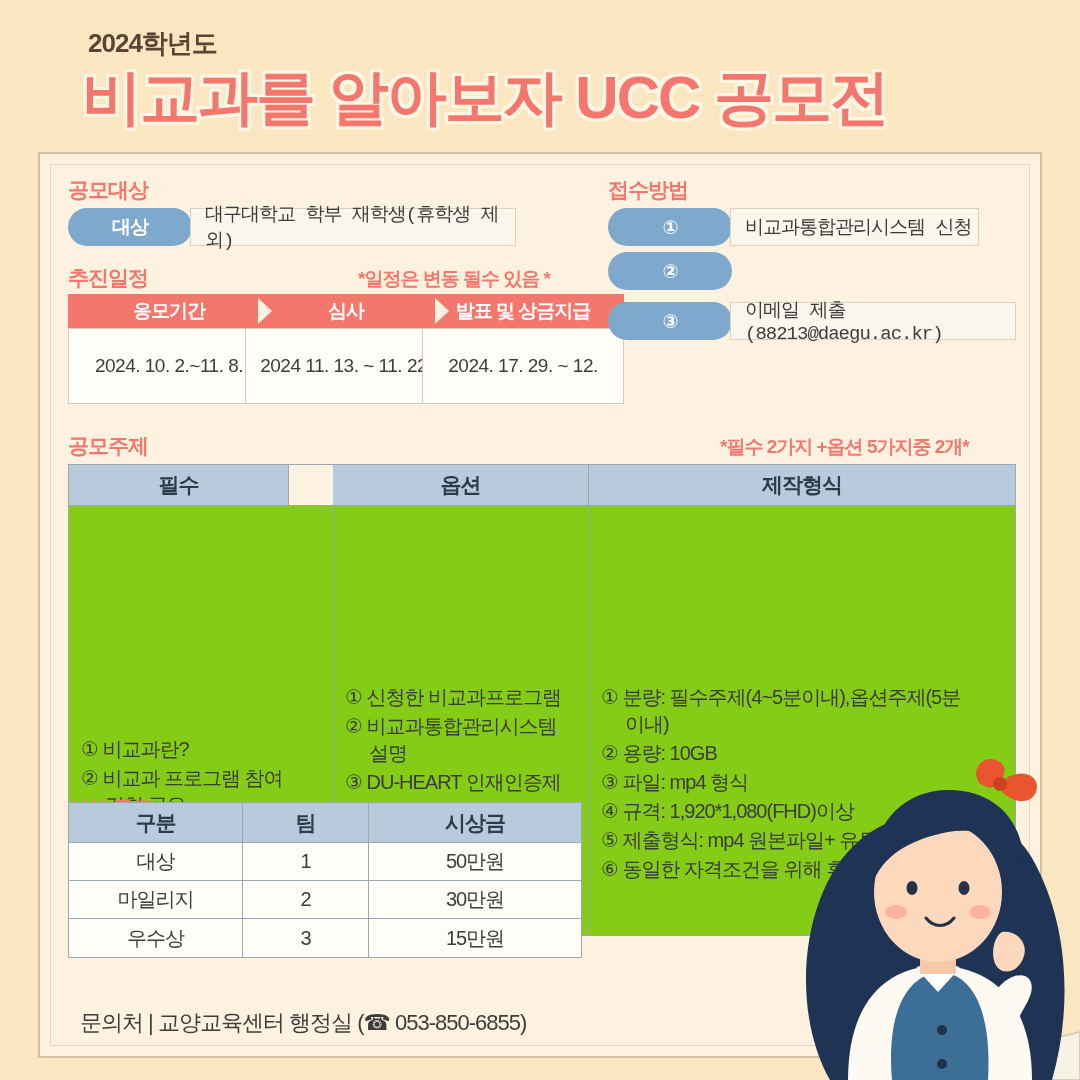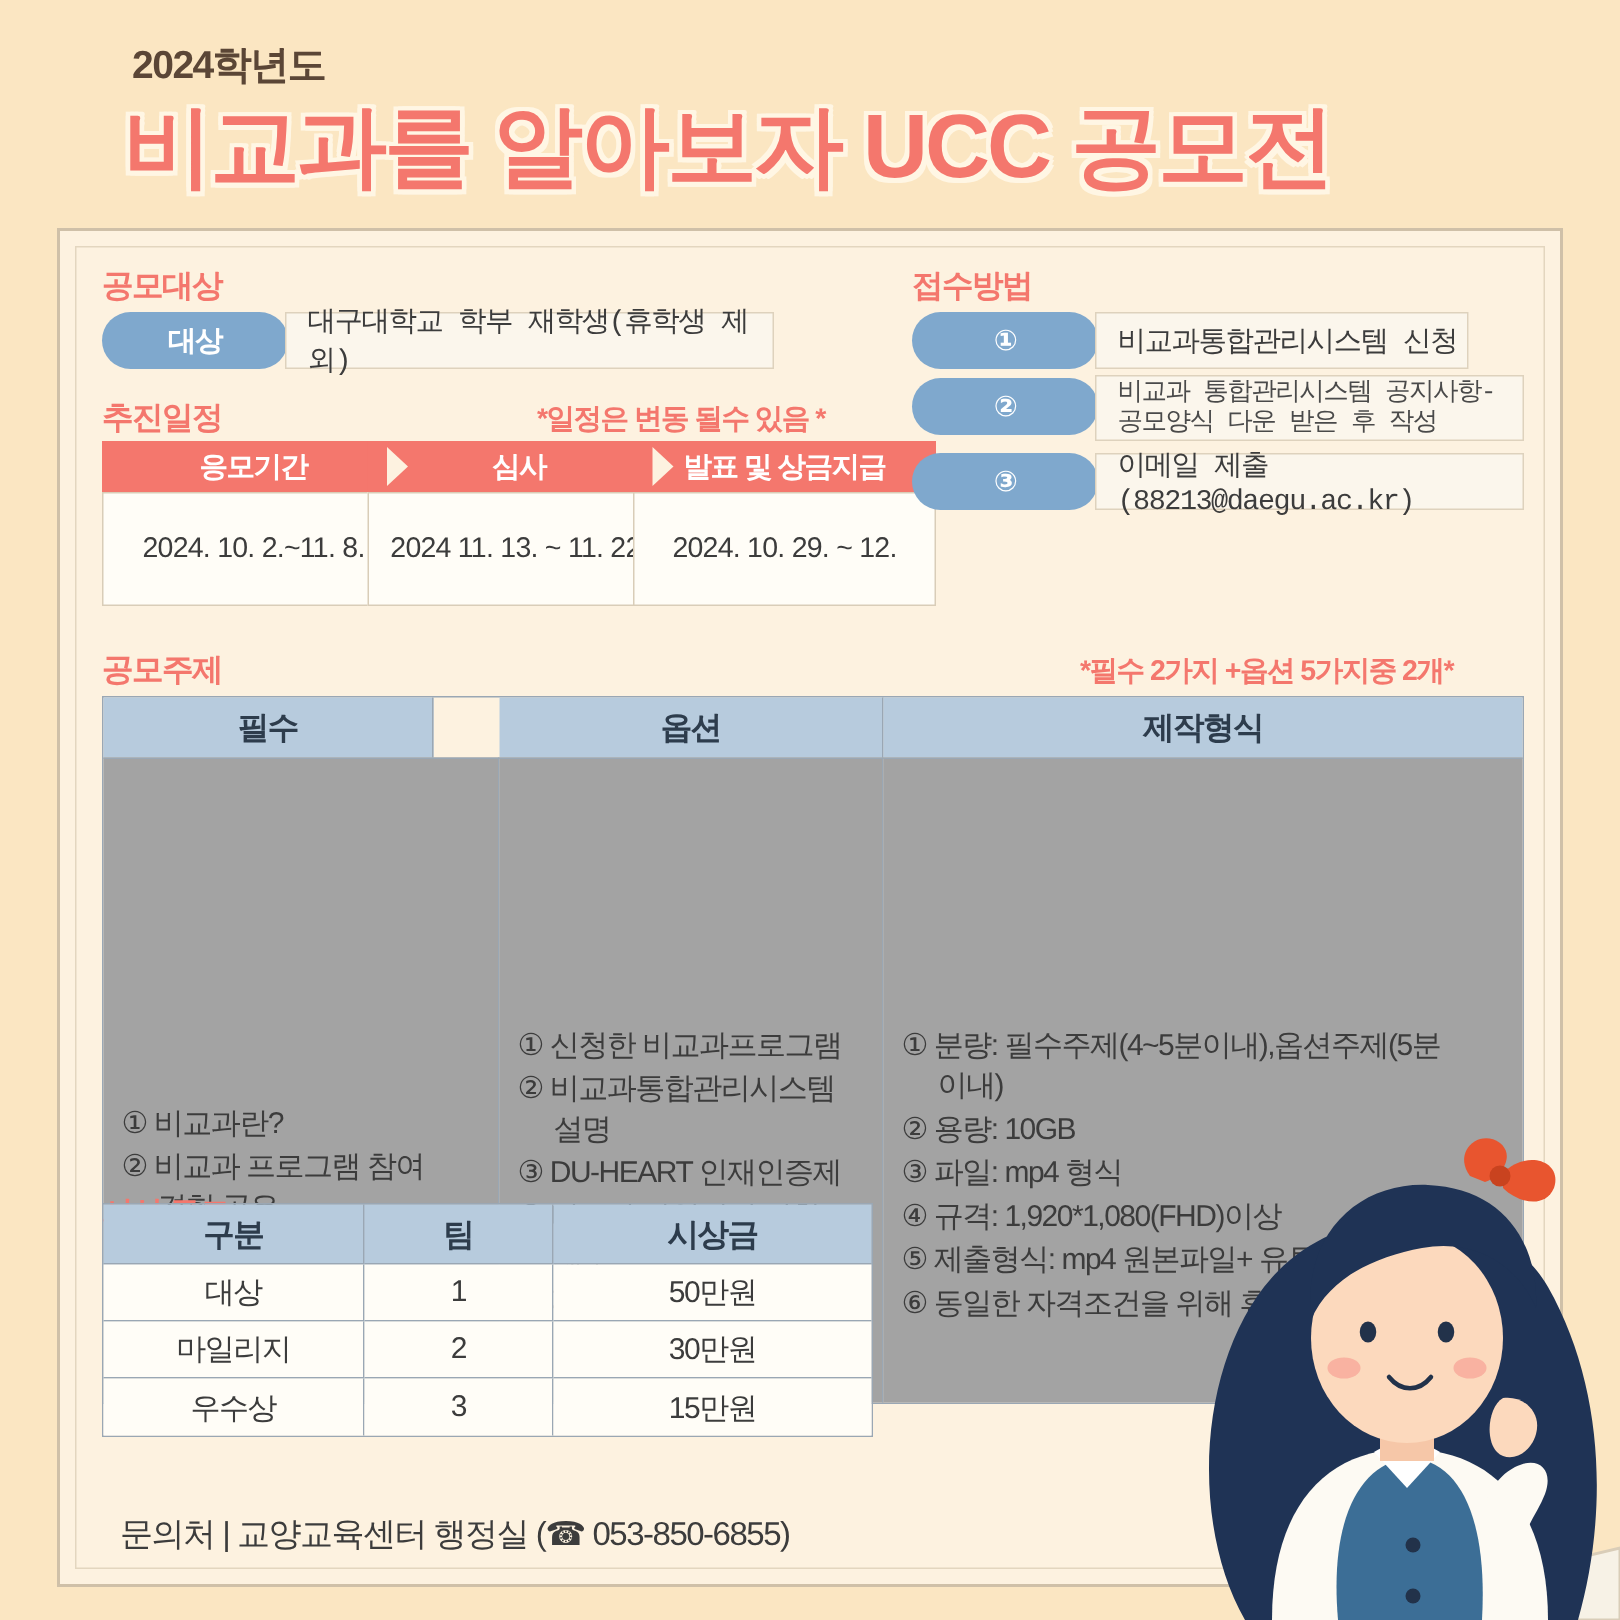--- a/index.html
+++ b/index.html
@@ -68,21 +68,21 @@
     border-bottom:13px solid transparent;border-left:14px solid #fdf2e0;z-index:3;
   }
   
   .tbl{position:absolute;border:1px solid #9aa7b4;box-sizing:border-box;}
   .th{
     position:absolute;background:#b7cbdd;color:#2d3c4c;font-size:21px;font-weight:bold;
     display:flex;align-items:center;justify-content:center;border-right:1px solid #9aa7b4;
     box-sizing:border-box;letter-spacing:-1px;
   }
   .td{
-    position:absolute;background:#a3a3a3;border-right:1px solid #9aa7b4;box-sizing:border-box;
+    position:absolute;background:#84cc16;border-right:1px solid #9aa7b4;box-sizing:border-box;
     font-size:20px;color:#3c3c3c;letter-spacing:-1px;line-height:27px;padding:14px 10px 0 12px;
   }
   .td ol{margin:0;padding:0;list-style:none;}
   .td li{margin-bottom:2px;}
   .td .ind{padding-left:24px;display:block;}
   
   .ptbl{position:absolute;border:1px solid #9aa7b4;box-sizing:border-box;}
   .pcell{
     position:absolute;box-sizing:border-box;display:flex;align-items:center;justify-content:center;
     font-size:20px;color:#3c3c3c;border-right:1px solid #9aa7b4;border-bottom:1px solid #9aa7b4;
@@ -113,32 +113,28 @@
   <div class="note" style="left:318px;top:112px;">*일정은 변동 될수 있음 *</div>
 
   <div class="sch-head" style="left:28px;top:140px;width:202px;">응모기간</div>
   <div class="arrow" style="left:218px;top:144px;"></div>
   <div class="sch-head" style="left:205px;top:140px;width:202px;">심사</div>
   <div class="arrow" style="left:395px;top:144px;"></div>
   <div class="sch-head" style="left:382px;top:140px;width:202px;">발표 및 상금지급</div>
 
   <div class="sch-body" style="left:28px;top:174px;width:202px;height:76px;">2024. 10. 2.~11. 8.</div>
   <div class="sch-body" style="left:205px;top:174px;width:202px;height:76px;">2024  11. 13. ~ 11. 22.</div>
-  <div class="sch-body" style="left:382px;top:174px;width:202px;height:76px;">2024. 10. 29. ~ 12.</div>
+  <div class="sch-body" style="left:382px;top:174px;width:202px;height:76px;">2024. 17. 29. ~ 12.</div>
 
   <div class="sec-label" style="left:568px;top:22px;">접수방법</div>
 
   <div class="pill" style="left:568px;top:54px;width:124px;">①</div>
   <div class="rowbox" style="left:690px;top:54px;width:249px;">비교과통합관리시스템 신청</div>
 
   <div class="pill" style="left:568px;top:98px;width:124px;">②</div>
-  <div class="rowbox two" style="left:690px;top:96px;width:286px;flex-direction:column;align-items:flex-start;justify-content:center;padding-top:2px;">
-    <span class="l2">비교과 통합관리시스템 공지사항-</span>
-    <span class="l2">공모양식 다운 받은 후 작성</span>
-  </div>
 
   <div class="pill" style="left:568px;top:148px;width:124px;">③</div>
   <div class="rowbox" style="left:690px;top:148px;width:286px;">이메일 제출 (88213@daegu.ac.kr)</div>
 
   <div class="sec-label" style="left:28px;top:278px;">공모주제</div>
   <div class="note" style="left:680px;top:280px;">*필수 2가지 +옵션 5가지중 2개*</div>
 
   <div class="tbl" style="left:28px;top:310px;width:948px;height:472px;">
     <div class="th" style="left:0;top:0;width:220px;height:40px;">필수</div>
     <div class="th" style="left:264px;top:0;width:256px;height:40px;">옵션</div>

